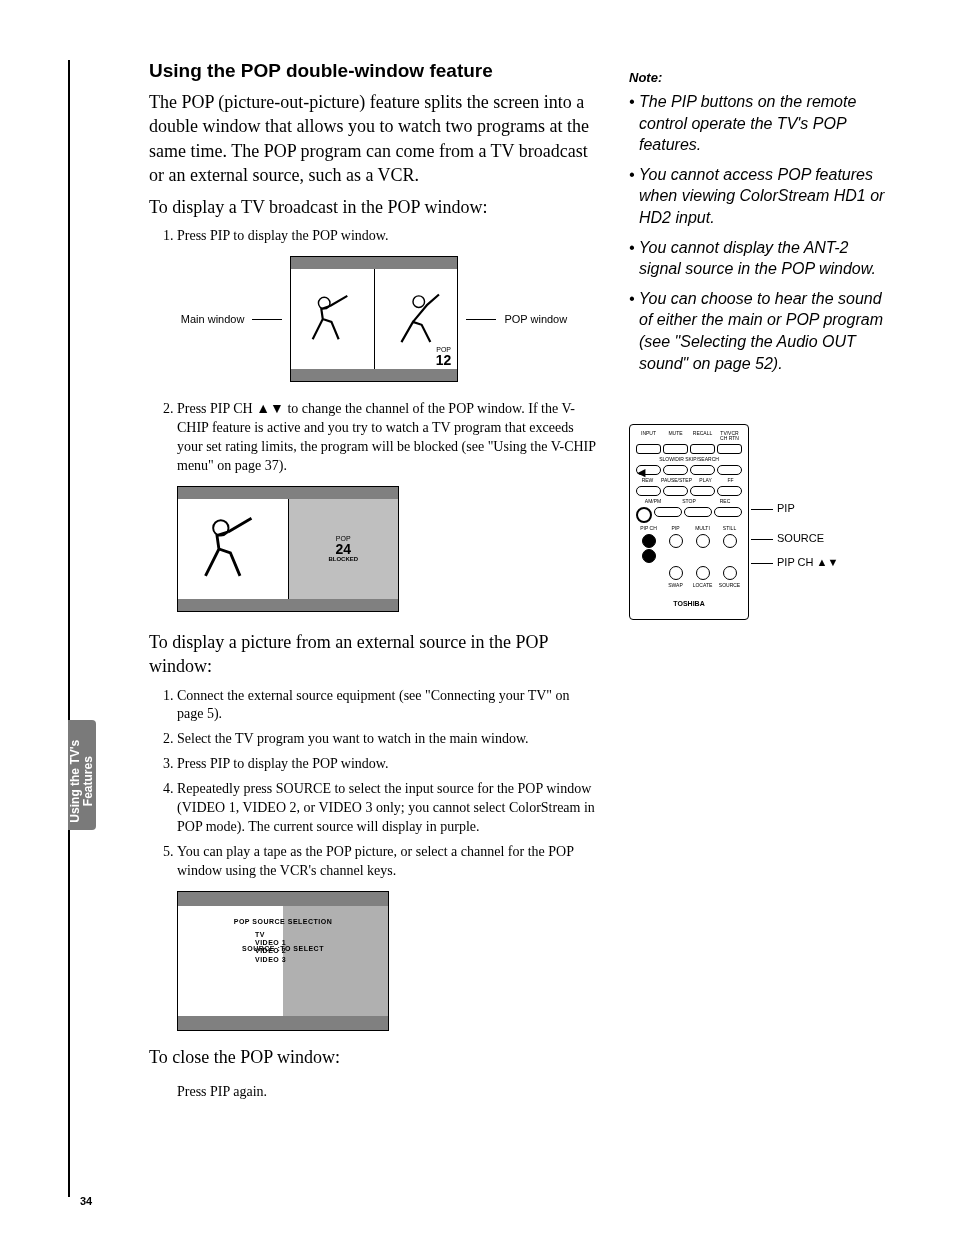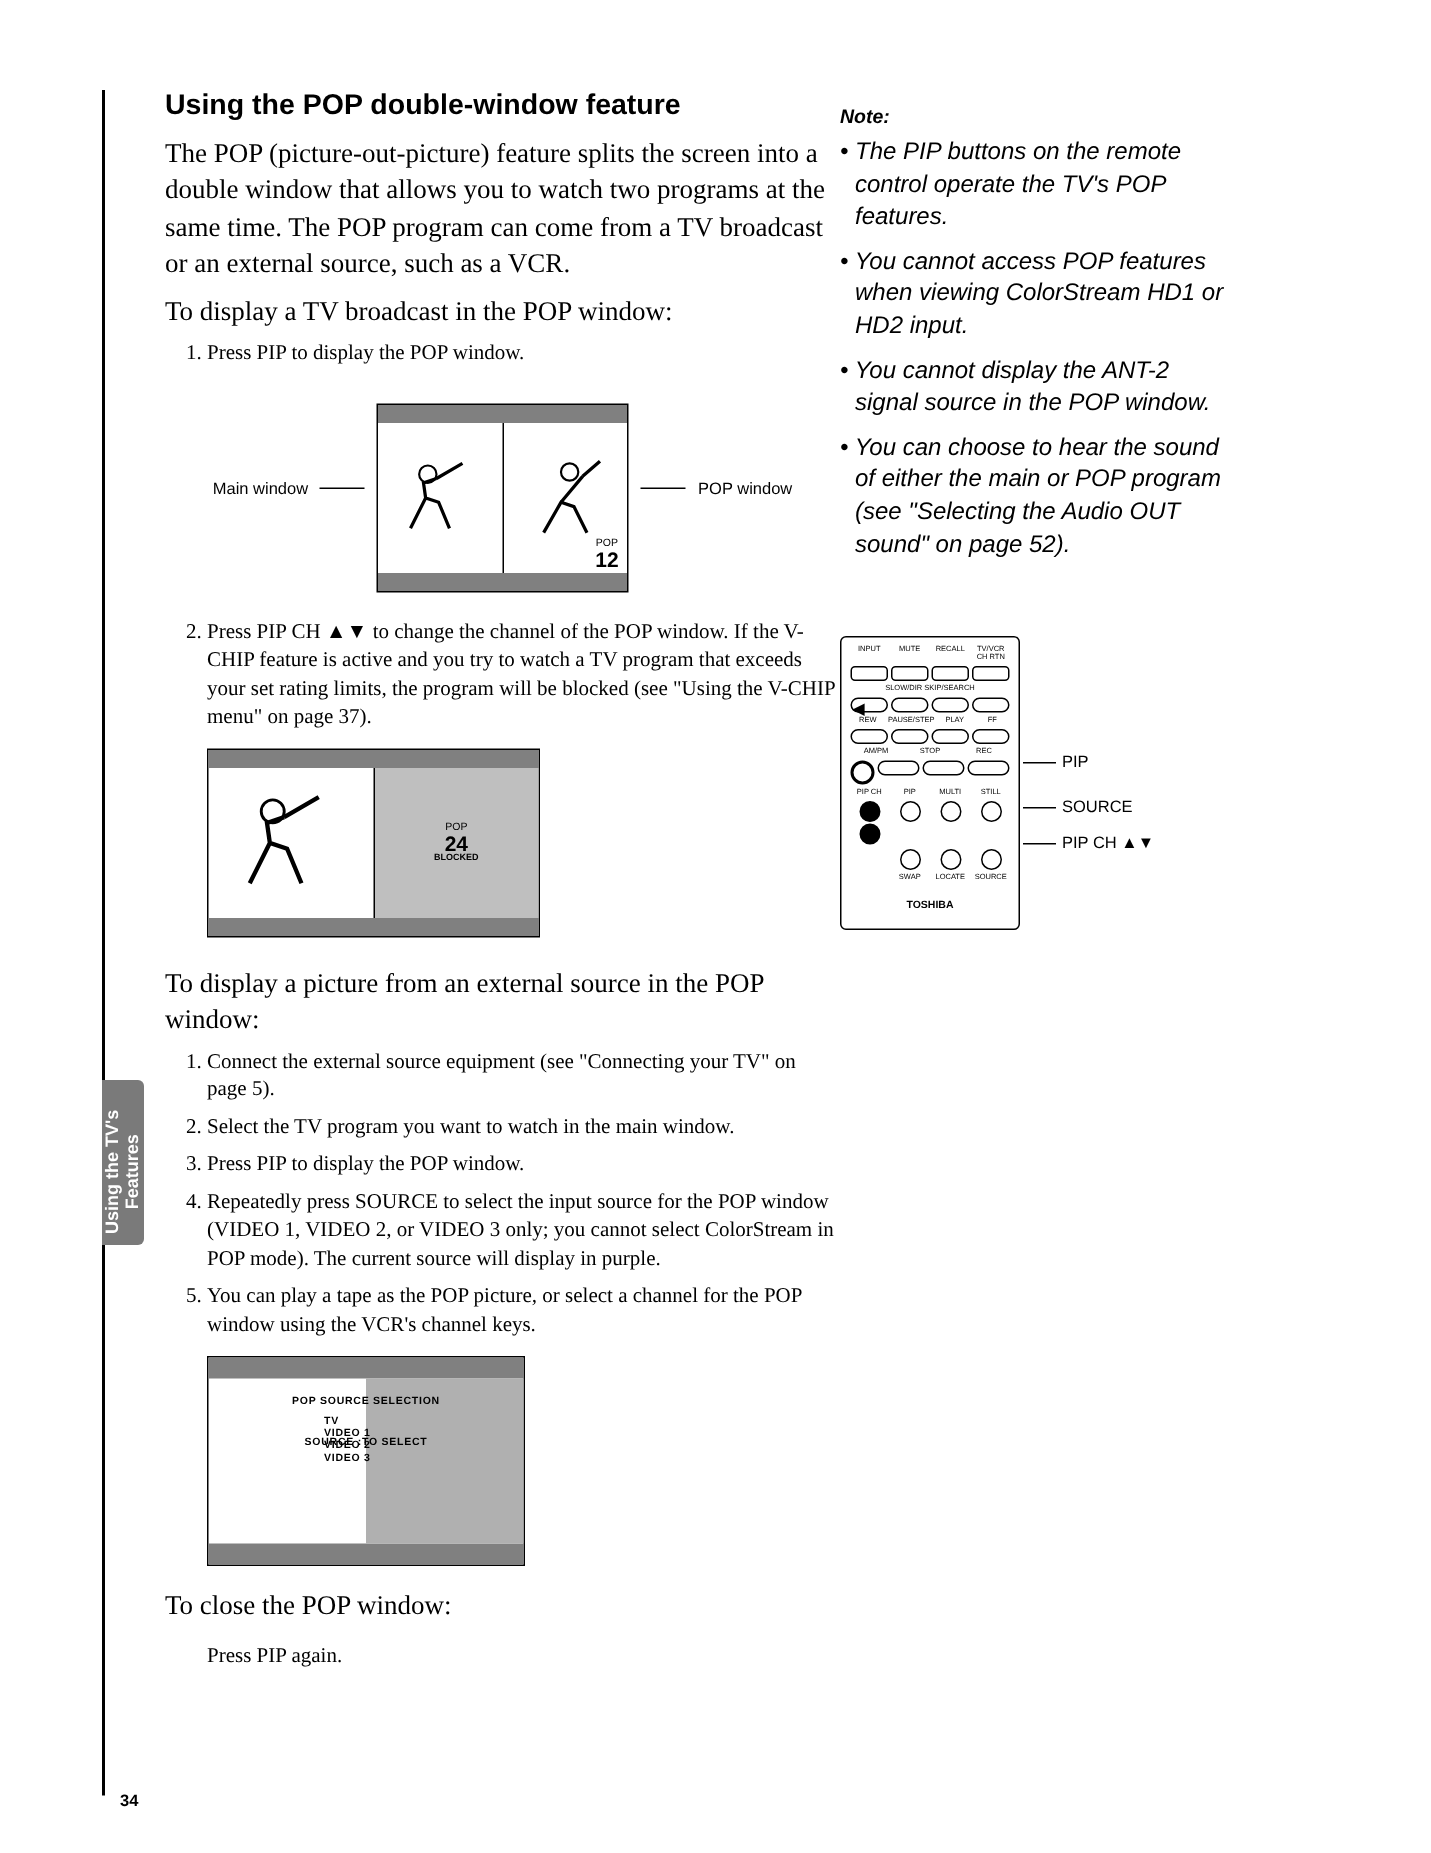--- a/index.html
+++ b/index.html
@@ -9,20 +9,22 @@
     font-family: Georgia, 'Times New Roman', serif;
     color: #000;
     width: 954px;
     height: 1235px;
     position: relative;
     box-sizing: border-box;
   }
   .page {
     padding: 60px 60px 40px 110px;
     display: flex;
+    gap: 30px;
+    justify-content: flex-end;
   }
   .col-left {
     width: 450px;
   }
   .col-right {
     width: 265px;
     padding-top: 10px;
   }
   h1 {
     font-family: Arial, Helvetica, sans-serif;
@@ -271,21 +273,21 @@
     <h1>Using the POP double-window feature</h1>
     <p class="body">The POP (picture-out-picture) feature splits the screen into a double window that allows you to watch two programs at the same time. The POP program can come from a TV broadcast or an external source, such as a VCR.</p>
     <p class="body">To display a TV broadcast in the POP window:</p>
     <ol class="num">
       <li>Press PIP to display the POP window.</li>
     </ol>
 
     <div class="fig-wrap">
       <span class="fig-label">Main window</span>
       <span class="dash"></span>
-      <div class="tv-frame" style="width:168px;margin-top:13px;">
+      <div class="tv-frame" style="width:168px;">
         <div class="tv-bar"></div>
         <div class="tv-content">
           <div class="pane" style="width:50%;">
             <svg class="batter" viewBox="0 0 40 40">
                 <circle cx="14" cy="9" r="4" fill="none" stroke="#000"></circle>
                 <path d="M6 34 L13 20 L19 22 L24 34 M13 20 L12 13 L18 11 M18 11 L30 4" fill="none" stroke="#000" stroke-width="1.5"></path>
               </svg>
           </div>
           <div class="pane" style="width:50%;">
             <svg class="batter" viewBox="0 0 40 40">

